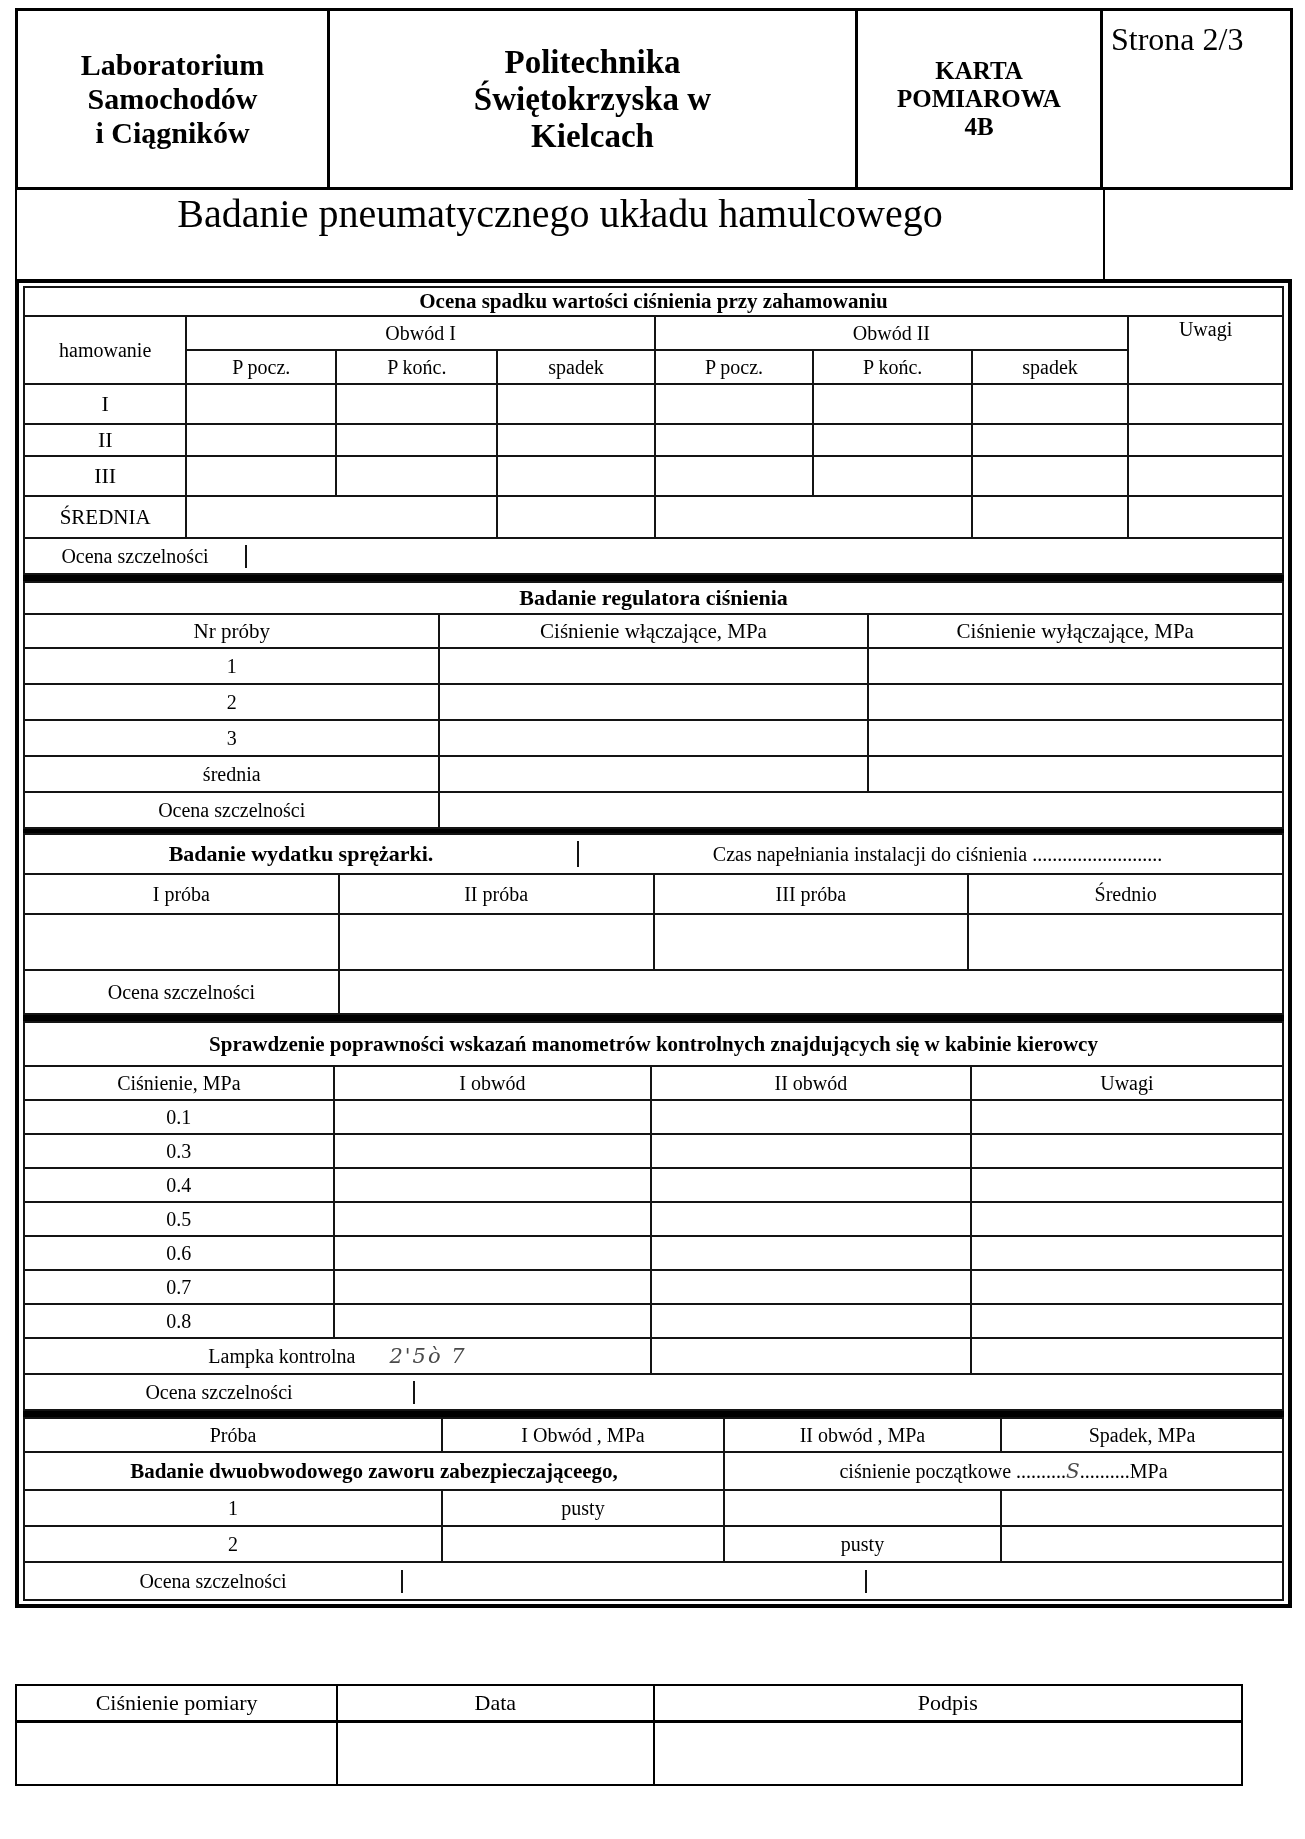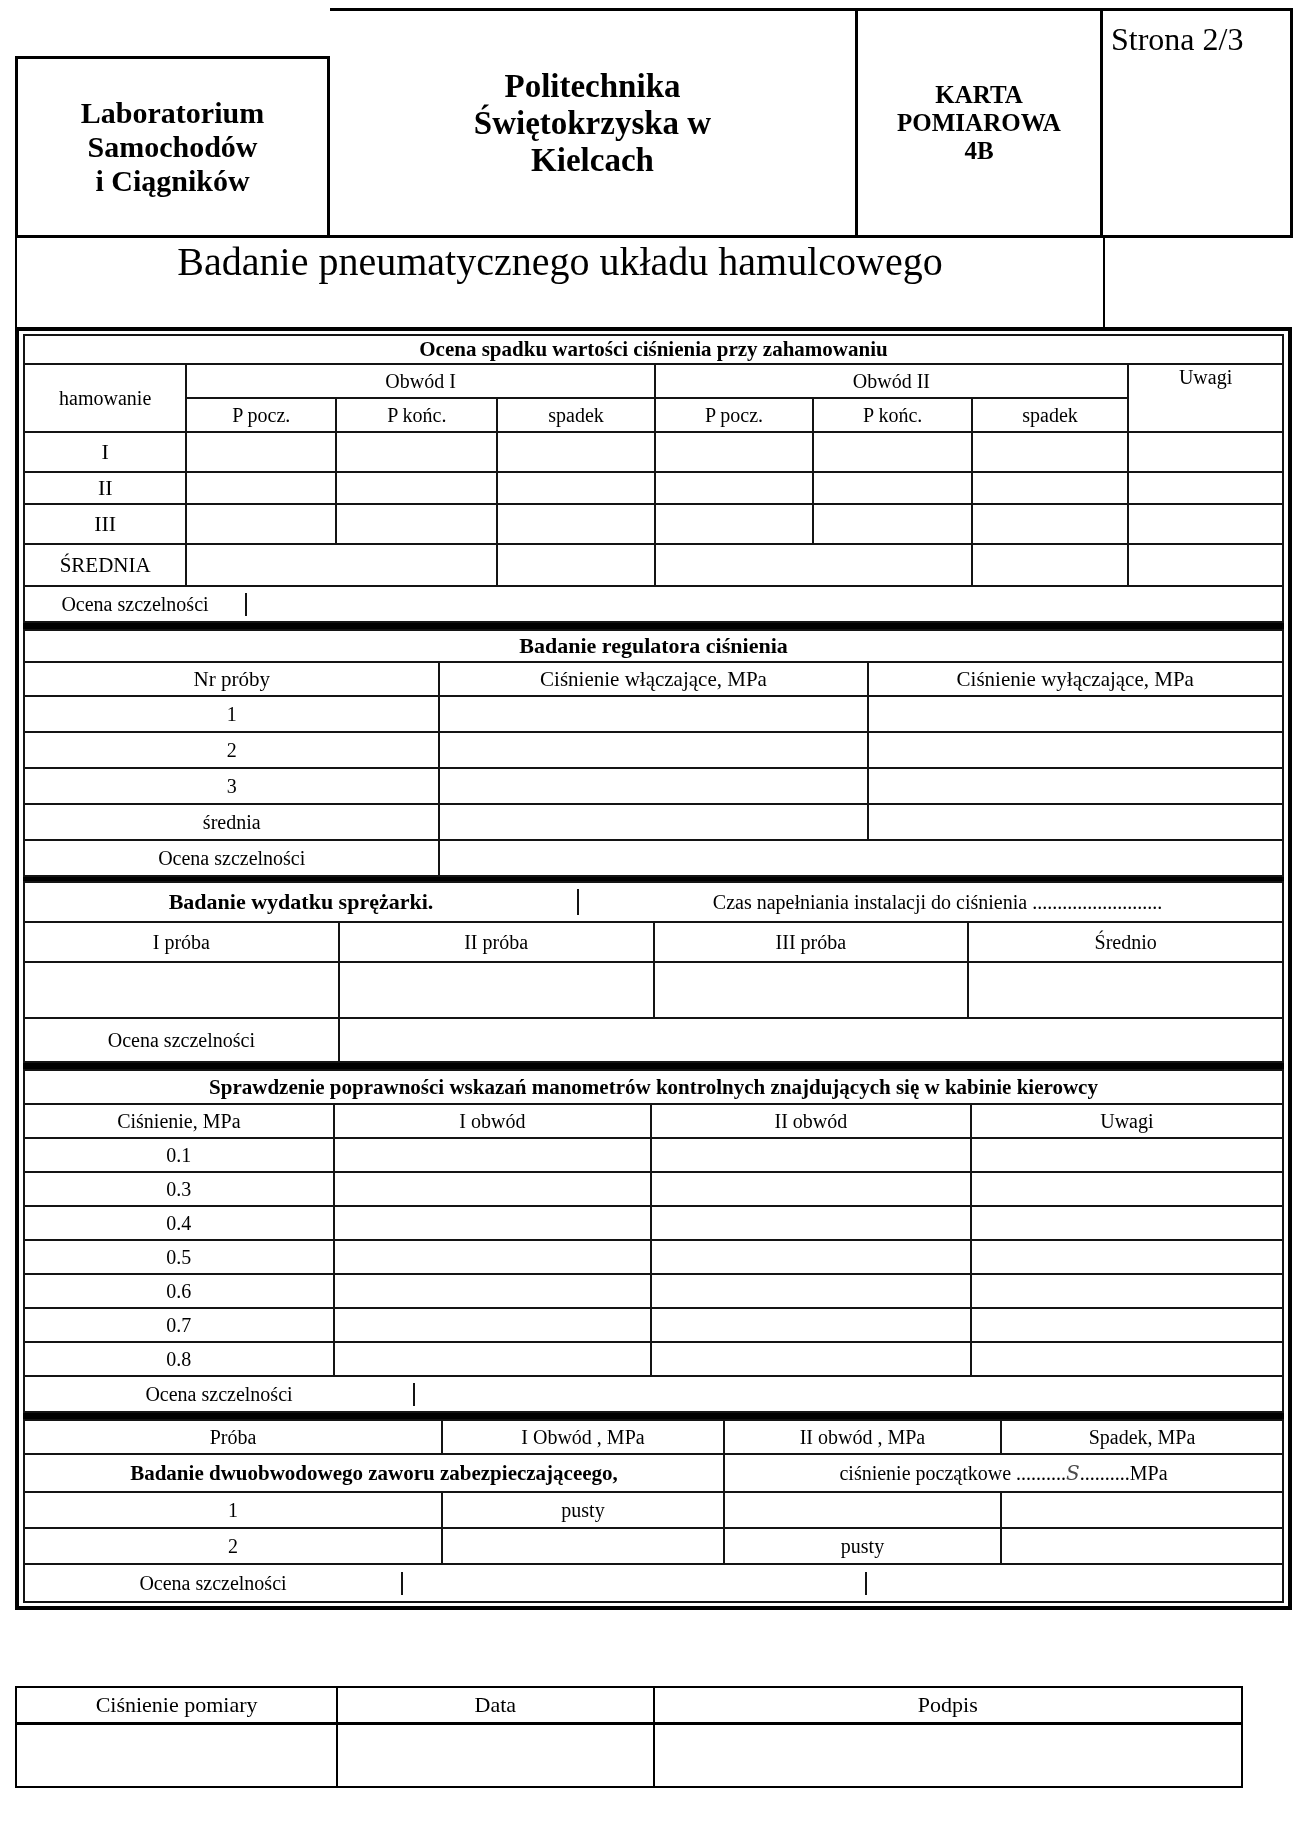--- a/index.html
+++ b/index.html
@@ -6,21 +6,21 @@
   html,body { width:1305px; height:1839px; background:#fff; overflow:hidden; }
   body { font-family:"Liberation Serif", serif; color:#000; position:relative; }
   .page { position:absolute; left:15px; top:8px; width:1278px; }
 
   
   .hdr { display:flex; }
   .hcell { border:3px solid #000; border-left:none; min-height:182px;
            display:flex; align-items:center; justify-content:center;
            text-align:center; white-space:pre-line; }
   .hcell:first-child { border-left:3px solid #000; }
-  .h-lab   { width:315px; font-size:30px; font-weight:bold;margin-top:48px; }
+  .h-lab   { width:315px; font-size:30px; font-weight:bold; }
   .h-uni   { width:528px; font-size:33px; font-weight:bold; }
   .h-card  { width:245px; font-size:25px; font-weight:bold; }
   .h-page  { width:190px; font-size:32px; align-items:flex-start; justify-content:flex-start; padding:10px 8px; text-align:left; }
 
   
   .titlebox { width:1090px; height:89px; border-left:2px solid #000; border-right:2px solid #000;
               display:flex; align-items:flex-start; justify-content:center; font-size:40px; }
 
   
   .block { width:1277px; border:4px solid #000; padding:3px 4px; }
@@ -232,21 +232,21 @@
     <div class="bar"></div>
 
     <table>
       <colgroup>
           <col style="width:24.6%">
           <col style="width:25.2%">
           <col style="width:25.4%">
           <col style="width:24.8%">
         </colgroup>
       <tbody>
-          <tr style="height:34px">
+          <tr style="height:44px">
         <td colspan="4" class="b fs21">Sprawdzenie poprawności wskazań manometrów kontrolnych znajdujących się w kabinie kierowcy</td>
       </tr>
       <tr style="height:34px">
         <td>Ciśnienie, MPa</td>
         <td>I obwód</td>
         <td>II obwód</td>
         <td>Uwagi</td>
       </tr>
       <tr style="height:34px">
             <td>0.1</td>
@@ -283,20 +283,30 @@
             <td></td>
             <td></td>
             <td></td>
           </tr>
       <tr style="height:34px">
             <td>0.8</td>
             <td></td>
             <td></td>
             <td></td>
           </tr>
+      <tr style="height:36px">
+        <td colspan="2" class="nopad">
+          <div class="flexrow" style="align-items:center;justify-content:center">
+            <span>Lampka kontrolna</span>
+            <span class="hand lampnote">2'5ò 7</span>
+          </div>
+        </td>
+        <td></td>
+        <td></td>
+      </tr>
       <tr style="height:36px">
         <td colspan="4" class="nopad">
           <div class="flexrow">
             <div class="lbl" style="width:390px">Ocena szczelności</div>
             <div class="rest"></div>
           </div>
         </td>
       </tr>
     </tbody>
       </table>

